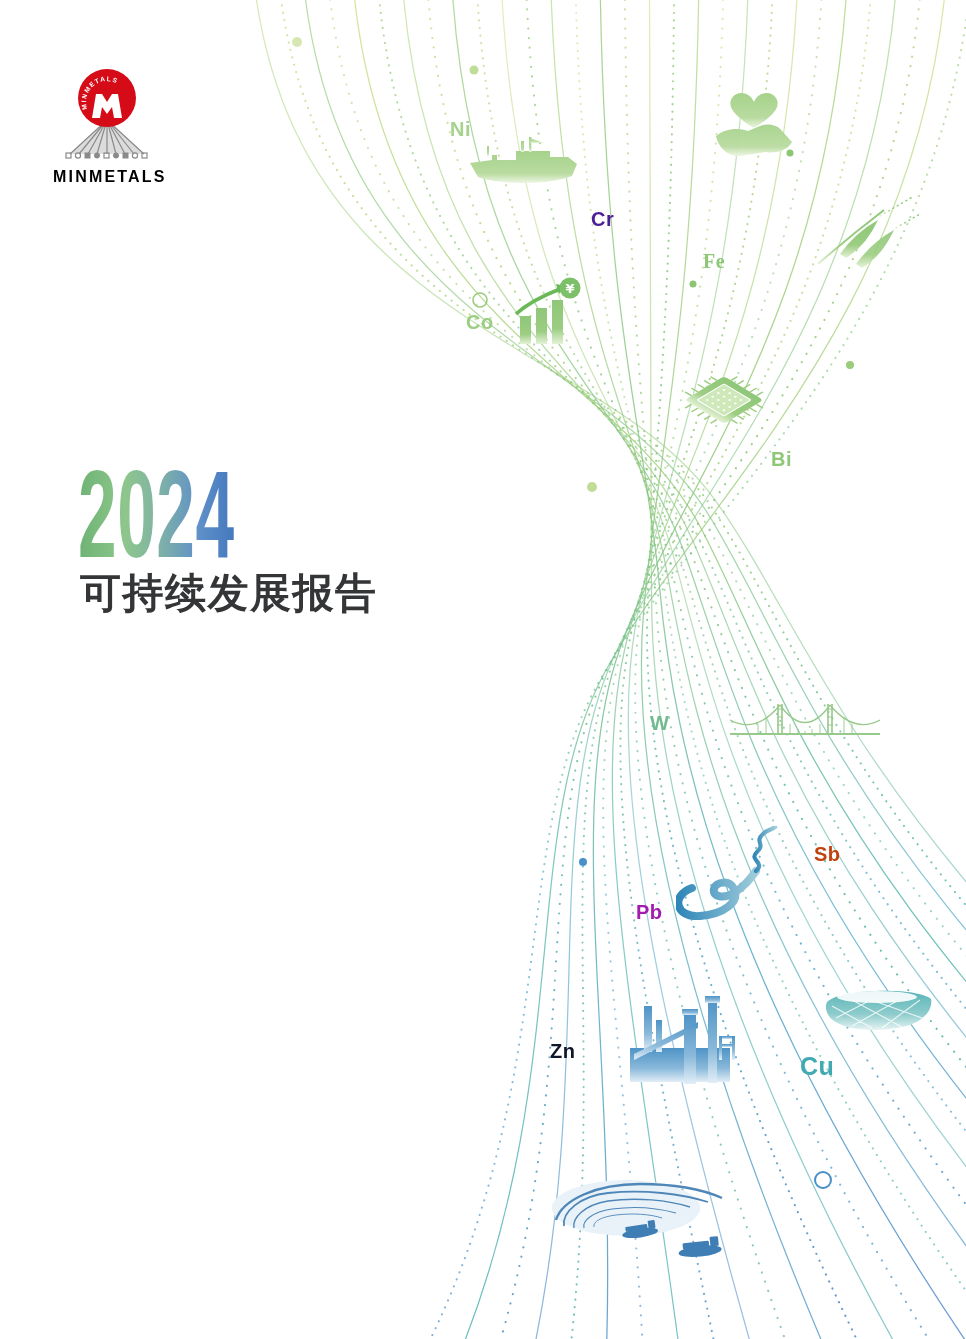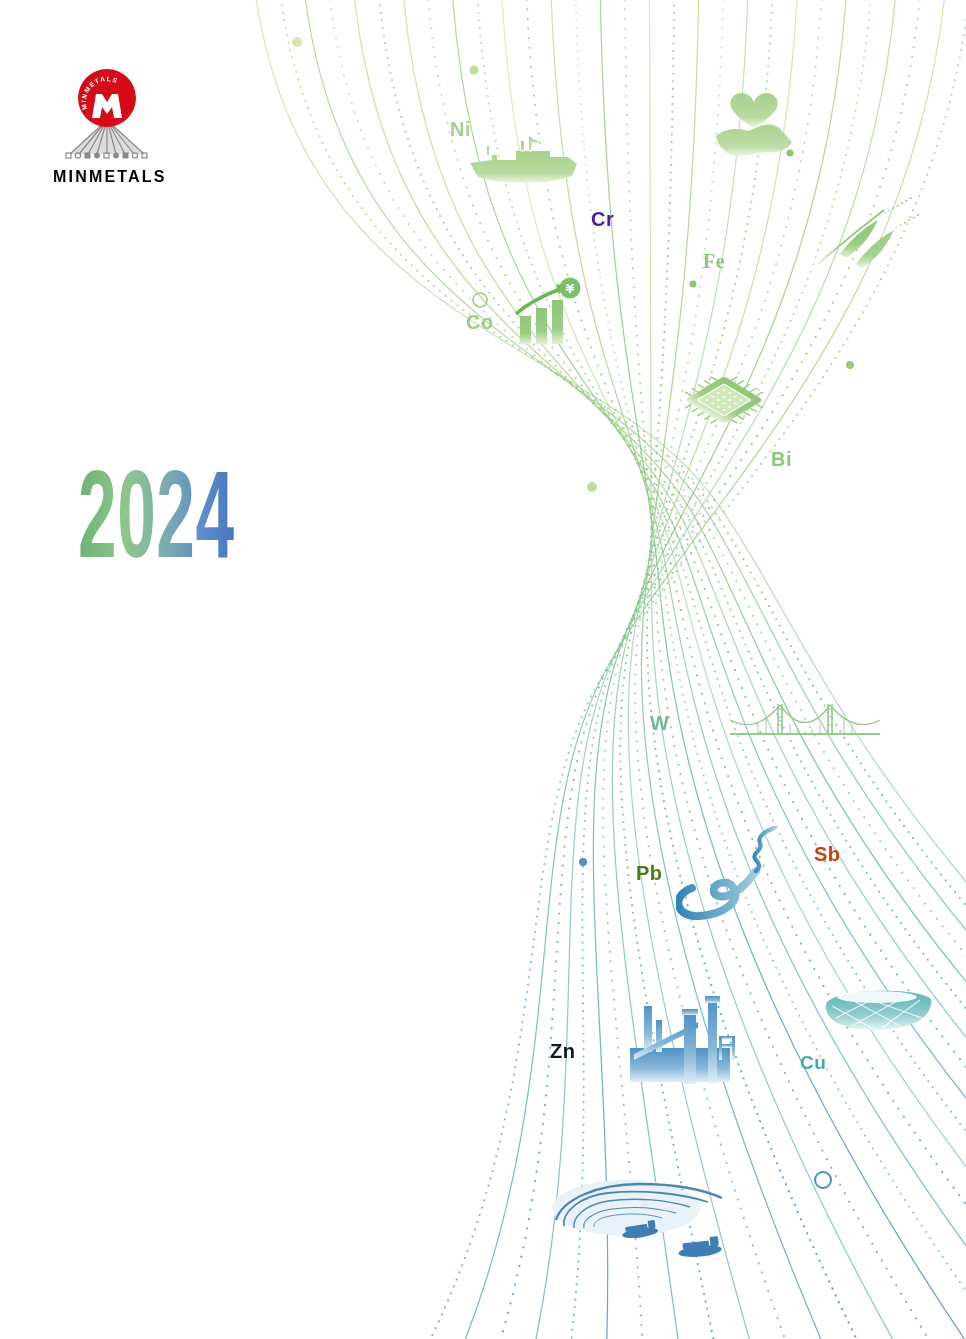--- a/index.html
+++ b/index.html
@@ -266,22 +266,22 @@
     </g>
   </svg>
 
   <div class="el-label" style="left: 450px; top: 118px; color: rgb(165, 210, 140);">Ni</div>
   <div class="el-label" style="left: 554px; top: 208px; color: #4c1d95; margin-left: 37px;">Cr</div>
   <div class="el-label" style="left: 703px; top: 250px; color: rgb(143, 199, 121); font-family: Liberation Serif, serif;">Fe</div>
   <div class="el-label" style="left: 466px; top: 311px; color: rgb(156, 205, 130);">Co</div>
   <div class="el-label" style="left: 771px; top: 448px; color: rgb(143, 199, 121);">Bi</div>
   <div class="el-label" style="left: 650px; top: 712px; color: rgb(114, 187, 144);">W</div>
   <div class="el-label" style="left: 778px; top: 843px; color: #c2410c; margin-left: 36px;">Sb</div>
-  <div class="el-label" style="left: 636px; top: 862px; color: #4d7c0f;">Pb</div>
-  <div class="el-label" style="left: 800px; top: 1052px; font-size: 19px; color: rgb(65, 169, 176);">Cu</div>
+  <div class="el-label" style="left: 636px; top: 901px; color: #a21caf;">Pb</div>
+  <div class="el-label" style="left: 800px; top: 1052px; font-size: 25px; color: rgb(65, 169, 176);">Cu</div>
   <div class="el-label" style="left: 550px; top: 1040px; color: #0f172a;">Zn</div>
 
   <div class="logo-block">
     <svg class="logo-emblem" width="130" height="100" viewBox="0 0 130 100">
       <polygon points="57,52 20,86 94,86" fill="#dcdcdc"></polygon>
       <g stroke="#8a8a8a" stroke-width="1.2">
         <path d="M57,52 L20,86 M57,52 L29,86 M57,52 L38,86 M57,52 L47,86 M57,52 L57,86 M57,52 L66,86 M57,52 L75,86 M57,52 L84,86 M57,52 L94,86" fill="none"></path>
       </g>
       <circle cx="57" cy="30" r="29" fill="#d50c18"></circle>
       <defs>
@@ -300,14 +300,15 @@
         <circle cx="66" cy="87.5" r="2.6"></circle>
         <rect x="73" y="85" width="5" height="5"></rect>
         <circle cx="85" cy="87.5" r="2.6" fill="none" stroke-width="1.2"></circle>
         <rect x="92" y="85" width="5" height="5" fill="none" stroke-width="1.2"></rect>
       </g>
     </svg>
     <div class="logo-en">MINMETALS</div>
   </div>
 
   <div class="year">2024</div>
+  <div class="report-title">可持续发展报告</div>
 
 </div>
 
 </body></html>

